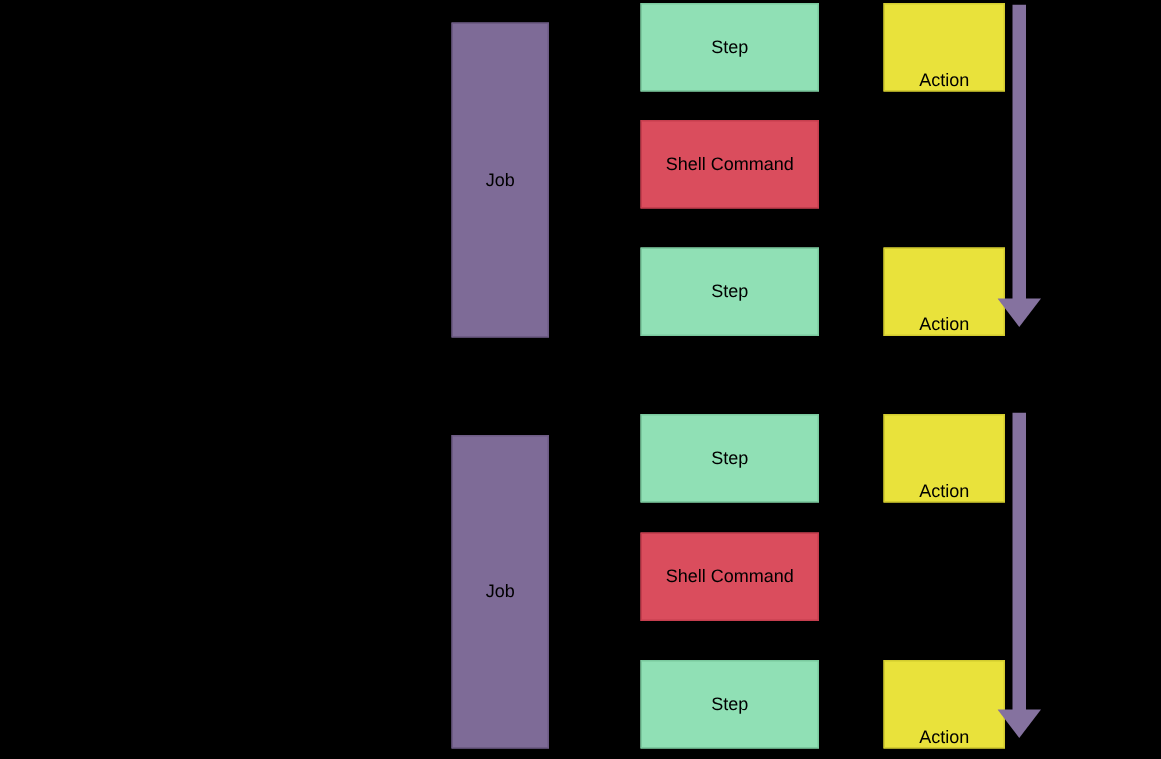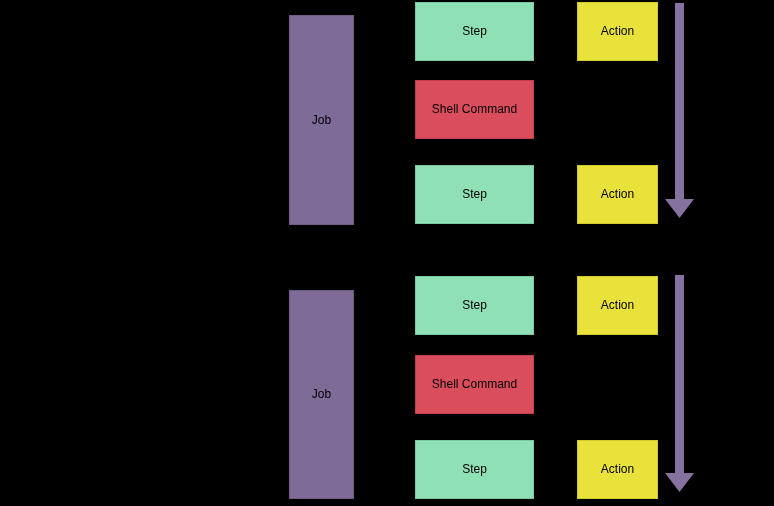--- a/index.html
+++ b/index.html
@@ -21,30 +21,31 @@
     position: absolute;
     display: flex;
     align-items: center;
     justify-content: center;
     box-sizing: border-box;
     border: 1px solid transparent;
     font-size: 12px;
     line-height: 1.2;
     text-align: center;
     white-space: nowrap;
+    margin-left: 12px;
   }
   .node span {
     display: inline-block;
   }
   
   .event-node   { left: 129px; top: 15px;  width: 119px; height: 59px; }
   .job-node-1   { left: 289px; top: 15px;  width: 65px;  height: 210px; }
   .job-node-2   { left: 289px; top: 290px; width: 65px;  height: 209px; }
   .step-col     { left: 415px; width: 119px; height: 59px; }
-  .action-col   { left: 577px; width: 81px;  height: 59px; }
+  .action-col   { left: 577px; width: 81px;  height: 59px; align-items: flex-end; }
   .row-1 { top: 2px; }
   .row-2 { top: 80px; }
   .row-3 { top: 165px; }
   .row-4 { top: 276px; }
   .row-5 { top: 355px; }
   .row-6 { top: 440px; }
   .arrow-svg {
     position: absolute;
     left: 665px;
     width: 30px;

